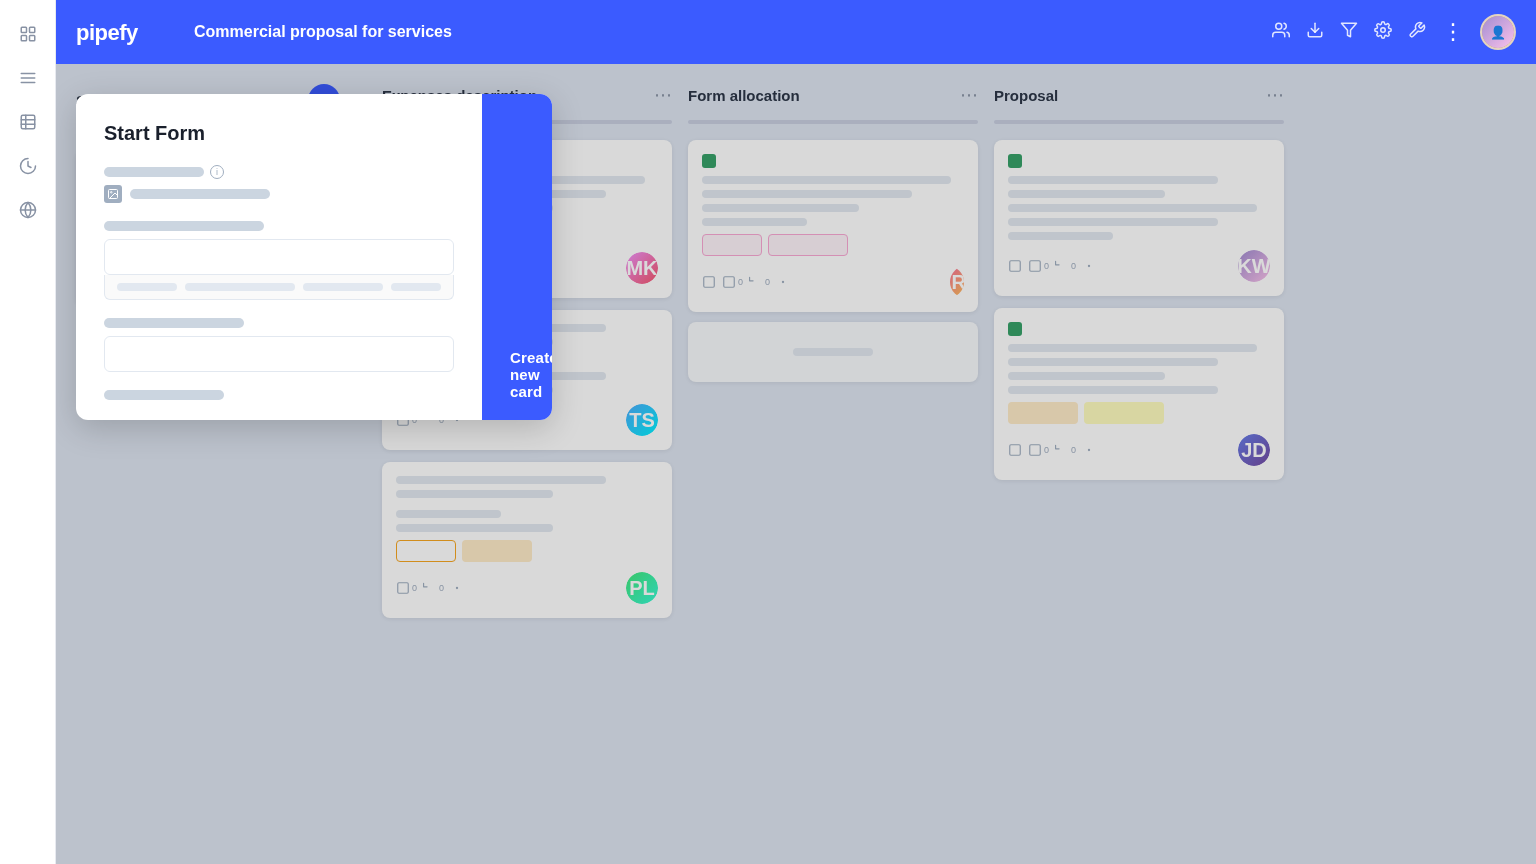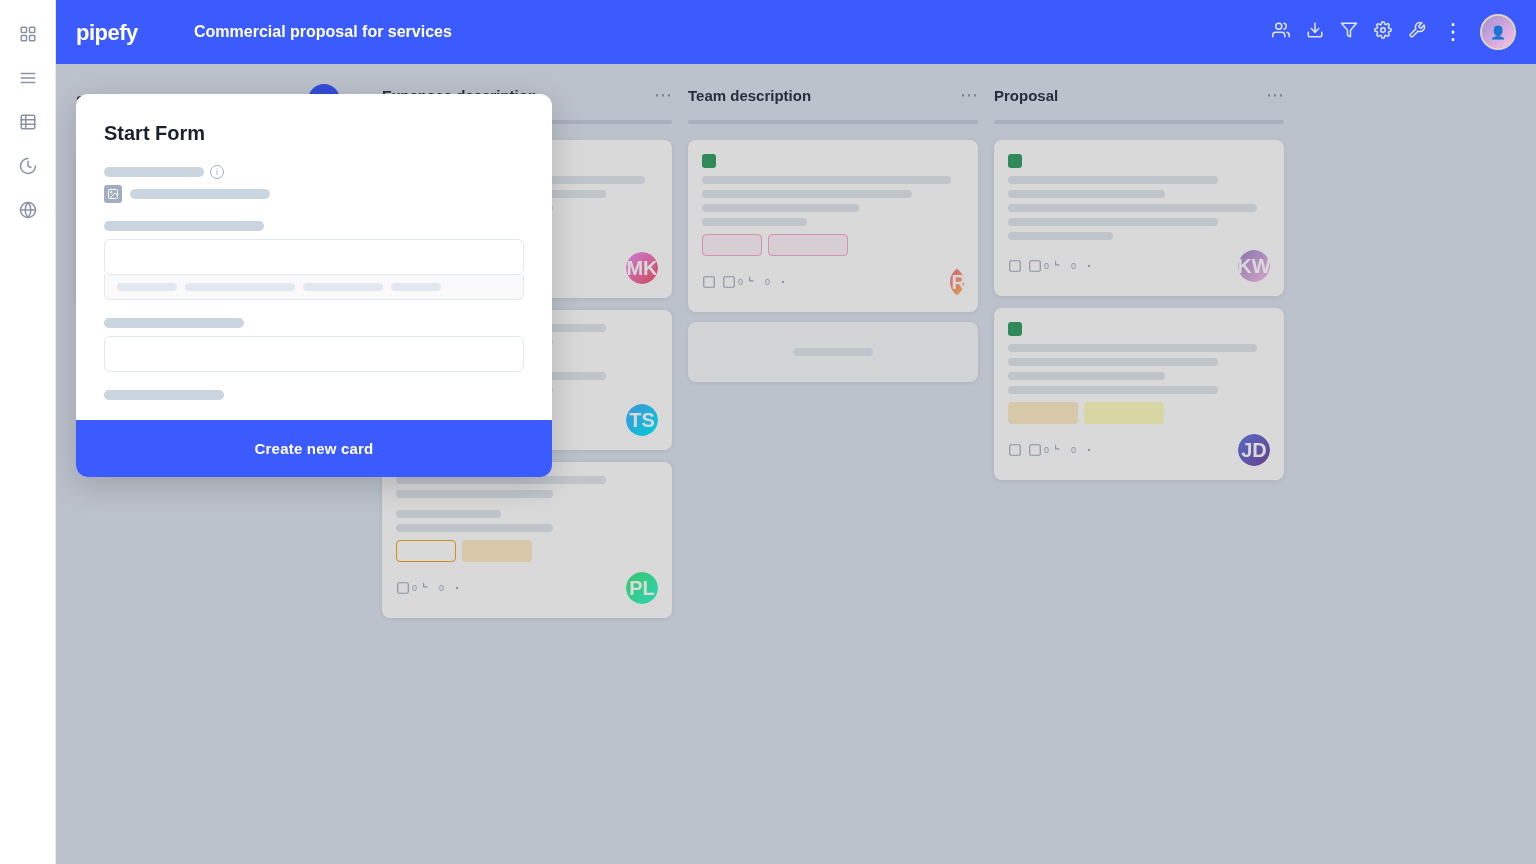--- a/index.html
+++ b/index.html
@@ -252,21 +252,21 @@
       position: absolute;
       top: 30px;
       left: 20px;
       width: 476px;
       background: #fff;
       border-radius: 12px;
       box-shadow: 0 8px 32px rgba(0,0,0,0.18);
       z-index: 100;
       overflow: hidden;
       display: flex;
-      flex-direction: column;
+      flex-direction: row;
     }
     .form-body {
       padding: 28px 28px 20px;
       flex: 1;
     }
     .form-title {
       font-size: 20px;
       font-weight: 700;
       color: #1a202c;
       margin-bottom: 20px;
@@ -641,21 +641,21 @@
           </div>
           <div class="card-avatar">
             <div class="avatar-face av4">PL</div>
           </div>
         </div>
       </div>
     </div>
 
     <div class="column">
       <div class="column-header">
-        <span class="column-title">Team description</span>
+        <span class="column-title">Form allocation</span>
         <div class="column-more">⋯</div>
       </div>
       <div class="column-bar"></div>
 
       <div class="card">
         <div class="card-tags">
           <div class="tag tag-green"></div>
         </div>
         <div class="card-line long"></div>
         <div class="card-line medium"></div>

